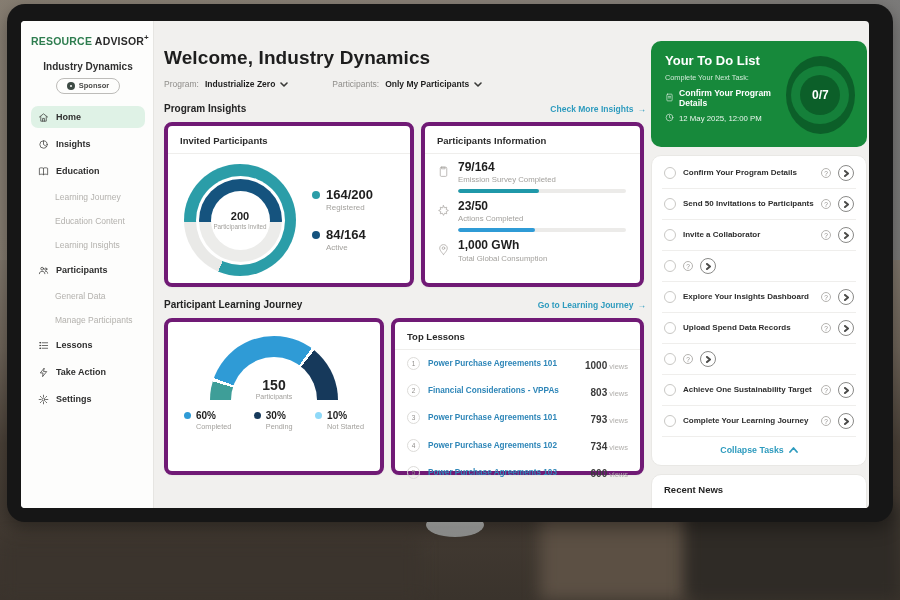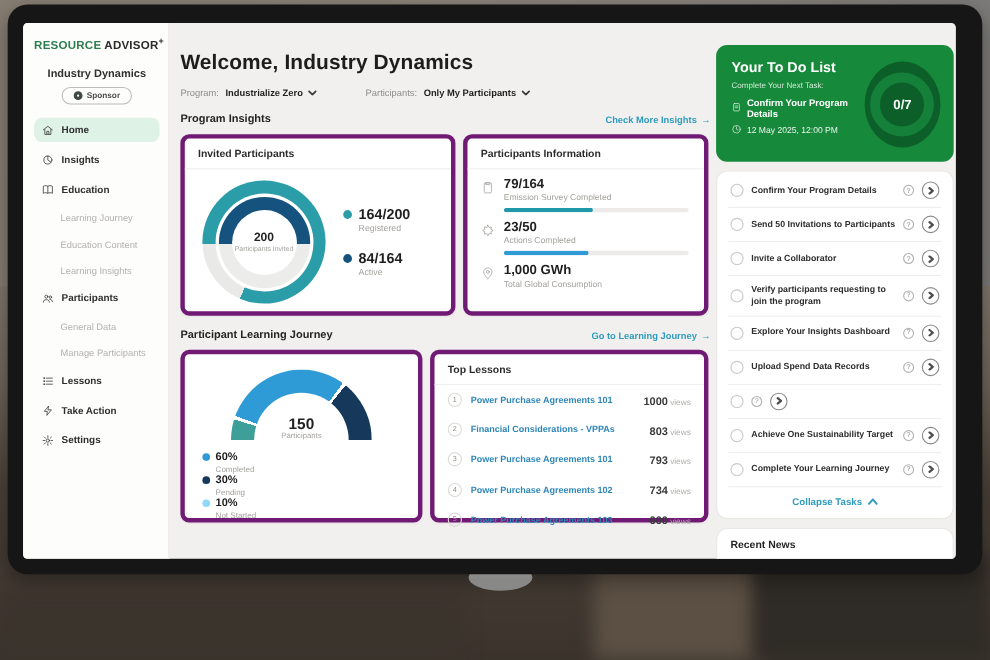--- a/index.html
+++ b/index.html
@@ -81,21 +81,21 @@
   .pi-fill{height:100%;border-radius:2px;}
 
   .card-edu{width:220px;height:157px;}
   .gauge-wrap{position:relative;width:128px;height:64px;margin:14px auto 0 auto;overflow:hidden;}
   .gauge{position:absolute;left:0;top:0;width:128px;height:128px;border-radius:50%;
          background:conic-gradient(from 270deg,#3E9E98 0deg 17deg,#ffffff 17deg 20deg,#2F9BD6 20deg 126deg,#ffffff 126deg 129deg,#16395B 129deg 180deg,#ffffff 180deg 360deg);}
   .gauge::after{content:"";position:absolute;left:21px;top:21px;width:86px;height:86px;border-radius:50%;background:#fff;}
   .gauge-center{position:absolute;left:0;right:0;bottom:0;text-align:center;z-index:2;}
   .gauge-num{font-size:14px;font-weight:800;color:#222;line-height:1;}
   .gauge-cap{font-size:7px;color:#a3a19d;margin-top:1px;}
-  .edu-legend{display:flex;justify-content:space-between;padding:10px 16px 0 16px;flex-direction:column;}
+  .edu-legend{display:flex;justify-content:space-between;padding:10px 16px 0 16px;}
   .eleg{display:flex;gap:5px;align-items:flex-start;}
   .eleg .leg-val{font-size:10px;}
   .eleg .leg-lab{font-size:7.3px;}
   .eleg-dot{width:7px;height:7px;border-radius:50%;margin-top:2px;}
 
   .card-lessons{width:253px;height:157px;}
   .lesson-row{display:flex;align-items:center;gap:8px;padding:4.6px 12px;}
   .lesson-rank{width:13px;height:13px;border:1px solid #dddcd9;border-radius:50%;display:flex;align-items:center;justify-content:center;
                font-size:6.5px;color:#8f8d8a;flex:0 0 13px;}
   .lesson-title{flex:1;font-size:8.2px;font-weight:700;color:#2E86B8;cursor:pointer;}
@@ -469,21 +469,20 @@
         <span class="task-label">Invite a Collaborator</span>
         <span class="info-b">?</span>
         <span class="go-b">
               <svg viewBox="0 0 7 7">
                 <polyline points="2,1 5,3.5 2,6"></polyline>
               </svg>
             </span>
       </div>
       <div class="task">
         <span class="task-check"></span>
-        <span class="task-label">Verify participants requesting to join the program</span>
         <span class="info-b">?</span>
         <span class="go-b">
               <svg viewBox="0 0 7 7">
                 <polyline points="2,1 5,3.5 2,6"></polyline>
               </svg>
             </span>
       </div>
       <div class="task">
         <span class="task-check"></span>
         <span class="task-label">Explore Your Insights Dashboard</span>

